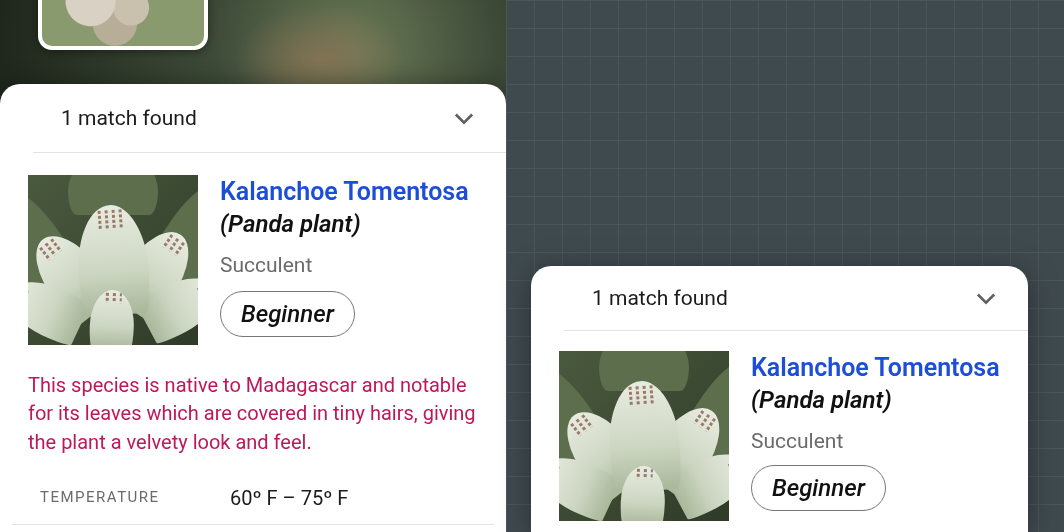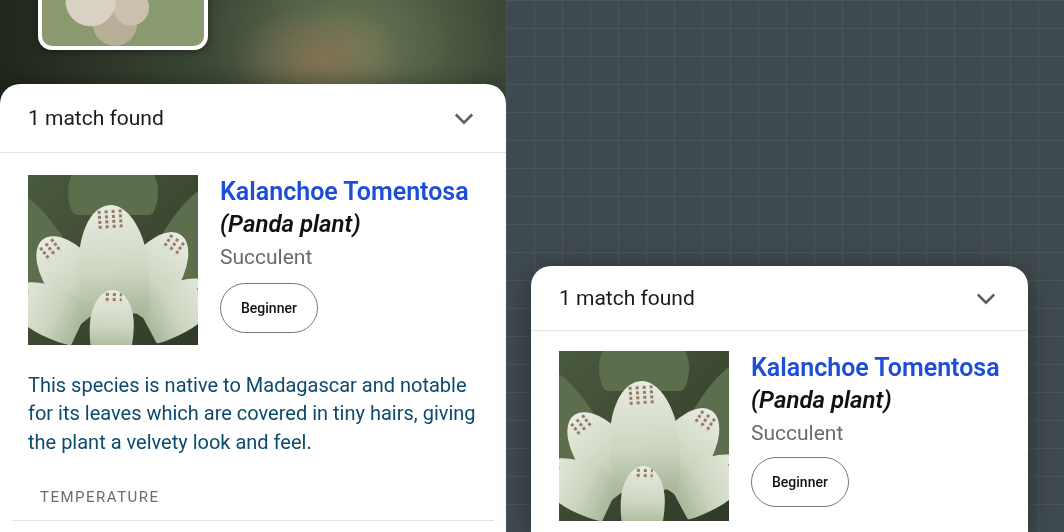--- a/index.html
+++ b/index.html
@@ -58,20 +58,21 @@
     border-radius: 20px 20px 0 0;
     box-shadow: 0 -2px 20px rgba(0,0,0,0.3);
     overflow: hidden;
   }
   .sheet-header {
     display: flex;
     align-items: center;
     justify-content: space-between;
     padding: 20px 28px 20px 28px;
     border-bottom: 1px solid #e3e3e3;
+    margin-left: 33px;
   }
   .sheet-header-title {
     font-size: 21px;
     color: #1b1b1b;
   }
   .chev {
     width: 28px;
     height: 28px;
     stroke: #5f5f5f;
     stroke-width: 2.2;
@@ -130,37 +131,38 @@
     font-size: 24px;
     font-style: italic;
     font-weight: 600;
     color: #111;
     line-height: 1.25;
     margin-top: 2px;
   }
   .category {
     font-size: 21px;
     color: #6b6b6b;
-    margin-top: 6px;
+    margin-top: 14px;
   }
   .chip {
     display: inline-block;
     margin-top: 14px;
-    padding: 16px 20px;
+    padding: 8px 20px;
     border: 1.5px solid #777;
     border-radius: 999px;
-    font-size: 14px;
+    font-size: 24px;
     font-weight: 500;
     color: #111;
+    font-style: italic;
   }
   .description {
     padding: 16px 28px 10px 28px;
     font-size: 20px;
     line-height: 1.42;
-    color: #0c4a6e;
+    color: #be185d;
   }
   .spec-row {
     display: flex;
     padding: 20px 28px 14px 28px;
     border-bottom: 1px solid #e3e3e3;
     margin: 0 12px;
   }
   .spec-label {
     width: 190px;
     font-size: 15px;
@@ -232,20 +234,21 @@
         <div class="common-name">(Panda plant)</div>
         <div class="category">Succulent</div>
         <span class="chip">Beginner</span>
       </div>
     </div>
 
     <div class="description">This species is native to Madagascar and notable for its leaves which are covered in tiny hairs, giving the plant a velvety look and feel.</div>
 
     <div class="spec-row">
       <div class="spec-label">TEMPERATURE</div>
+      <div class="spec-value">60º F – 75º F</div>
     </div>
   </div>
 </div>
 
 <div class="right-panel">
   <div class="canvas-sheet">
     <div class="sheet-header">
       <div class="sheet-header-title">1 match found</div>
       <svg class="chev" viewBox="0 0 24 24">
         <polyline points="5 9 12 16 19 9"></polyline>

